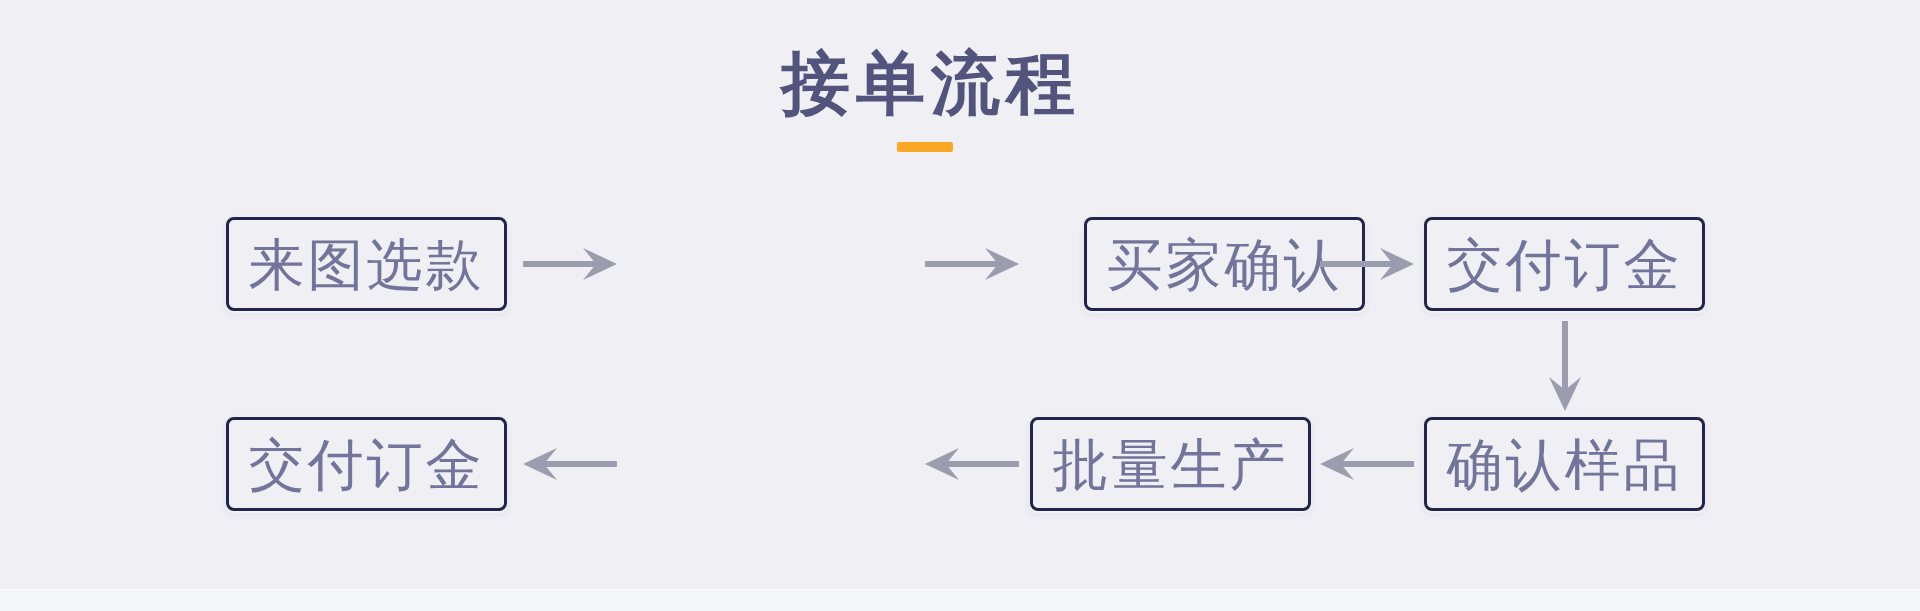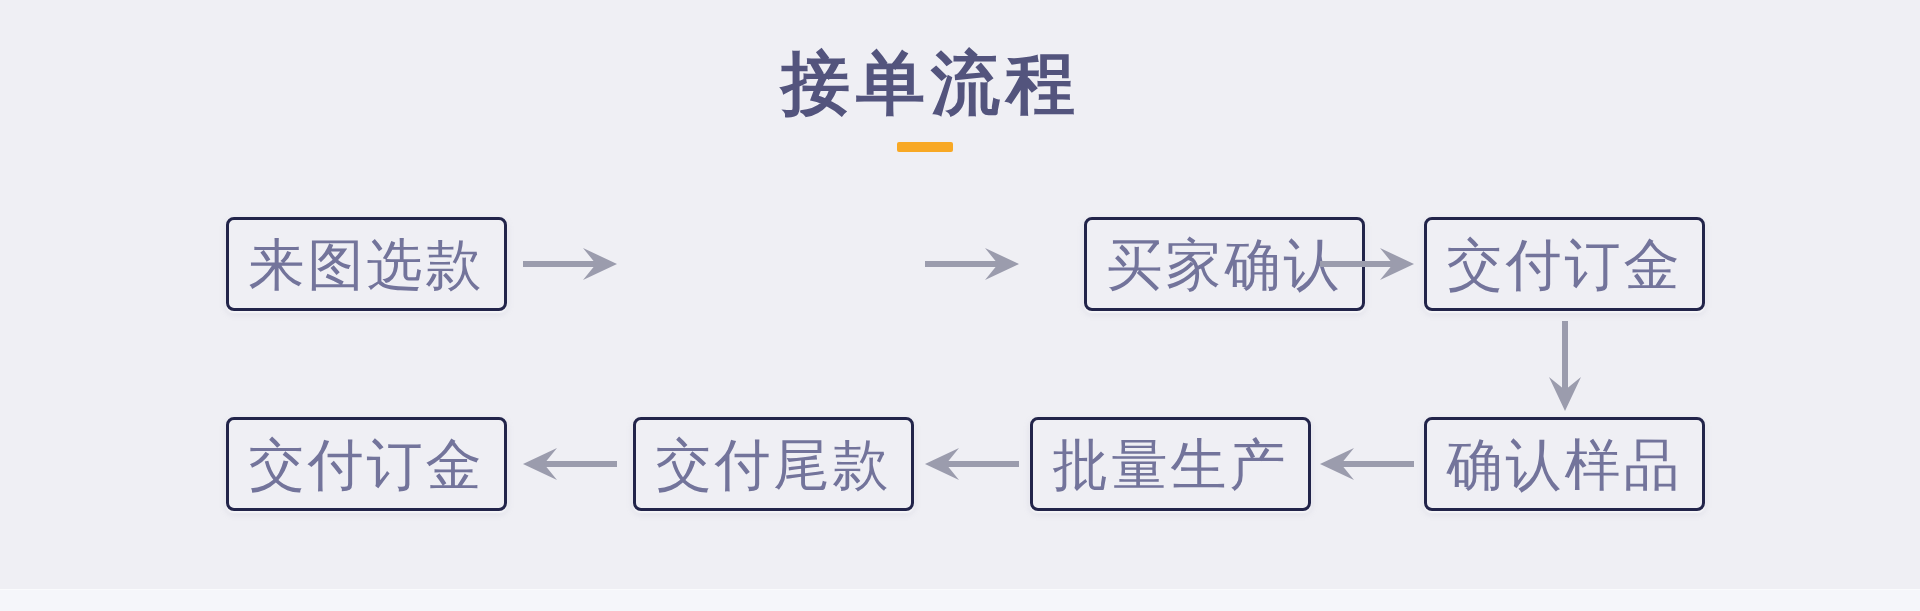--- a/index.html
+++ b/index.html
@@ -112,23 +112,20 @@
     <rect x="21" y="15" width="74" height="6" fill="currentColor"></rect>
     <polygon points="1,18 35,2 22,18 35,34" fill="currentColor"></polygon>
   </svg>
   <div class="step-box" style="left:1030px; top:417px;">
     <span class="step-label">批量生产</span>
   </div>
   <svg class="arrow" style="left:924px; top:446px;" width="96" height="36" viewBox="0 0 96 36">
     <rect x="21" y="15" width="74" height="6" fill="currentColor"></rect>
     <polygon points="1,18 35,2 22,18 35,34" fill="currentColor"></polygon>
   </svg>
-  <div class="step-box" style="left:633px; top:417px;">
-    <span class="step-label">交付尾款</span>
-  </div>
   <svg class="arrow" style="left:522px; top:446px;" width="96" height="36" viewBox="0 0 96 36">
     <rect x="21" y="15" width="74" height="6" fill="currentColor"></rect>
     <polygon points="1,18 35,2 22,18 35,34" fill="currentColor"></polygon>
   </svg>
   <div class="step-box" style="left:226px; top:417px;">
     <span class="step-label">交付订金</span>
   </div>
 
   <div class="footer-strip"></div>
 </div>

